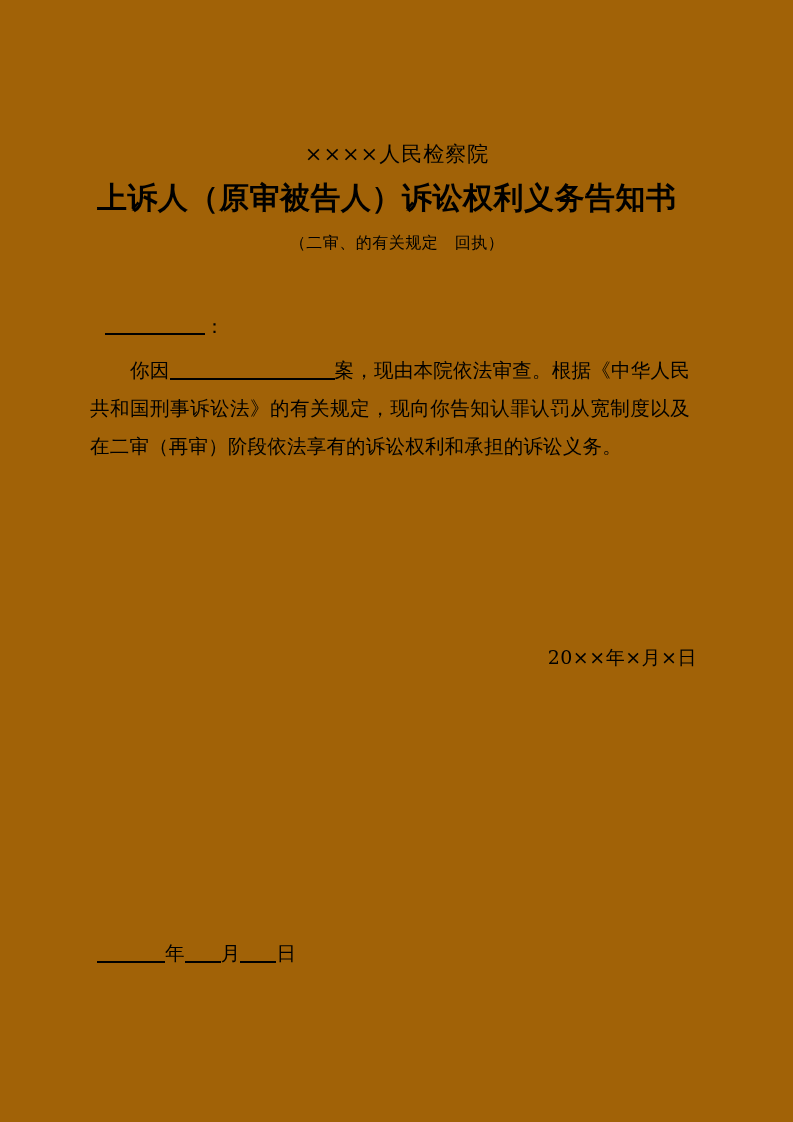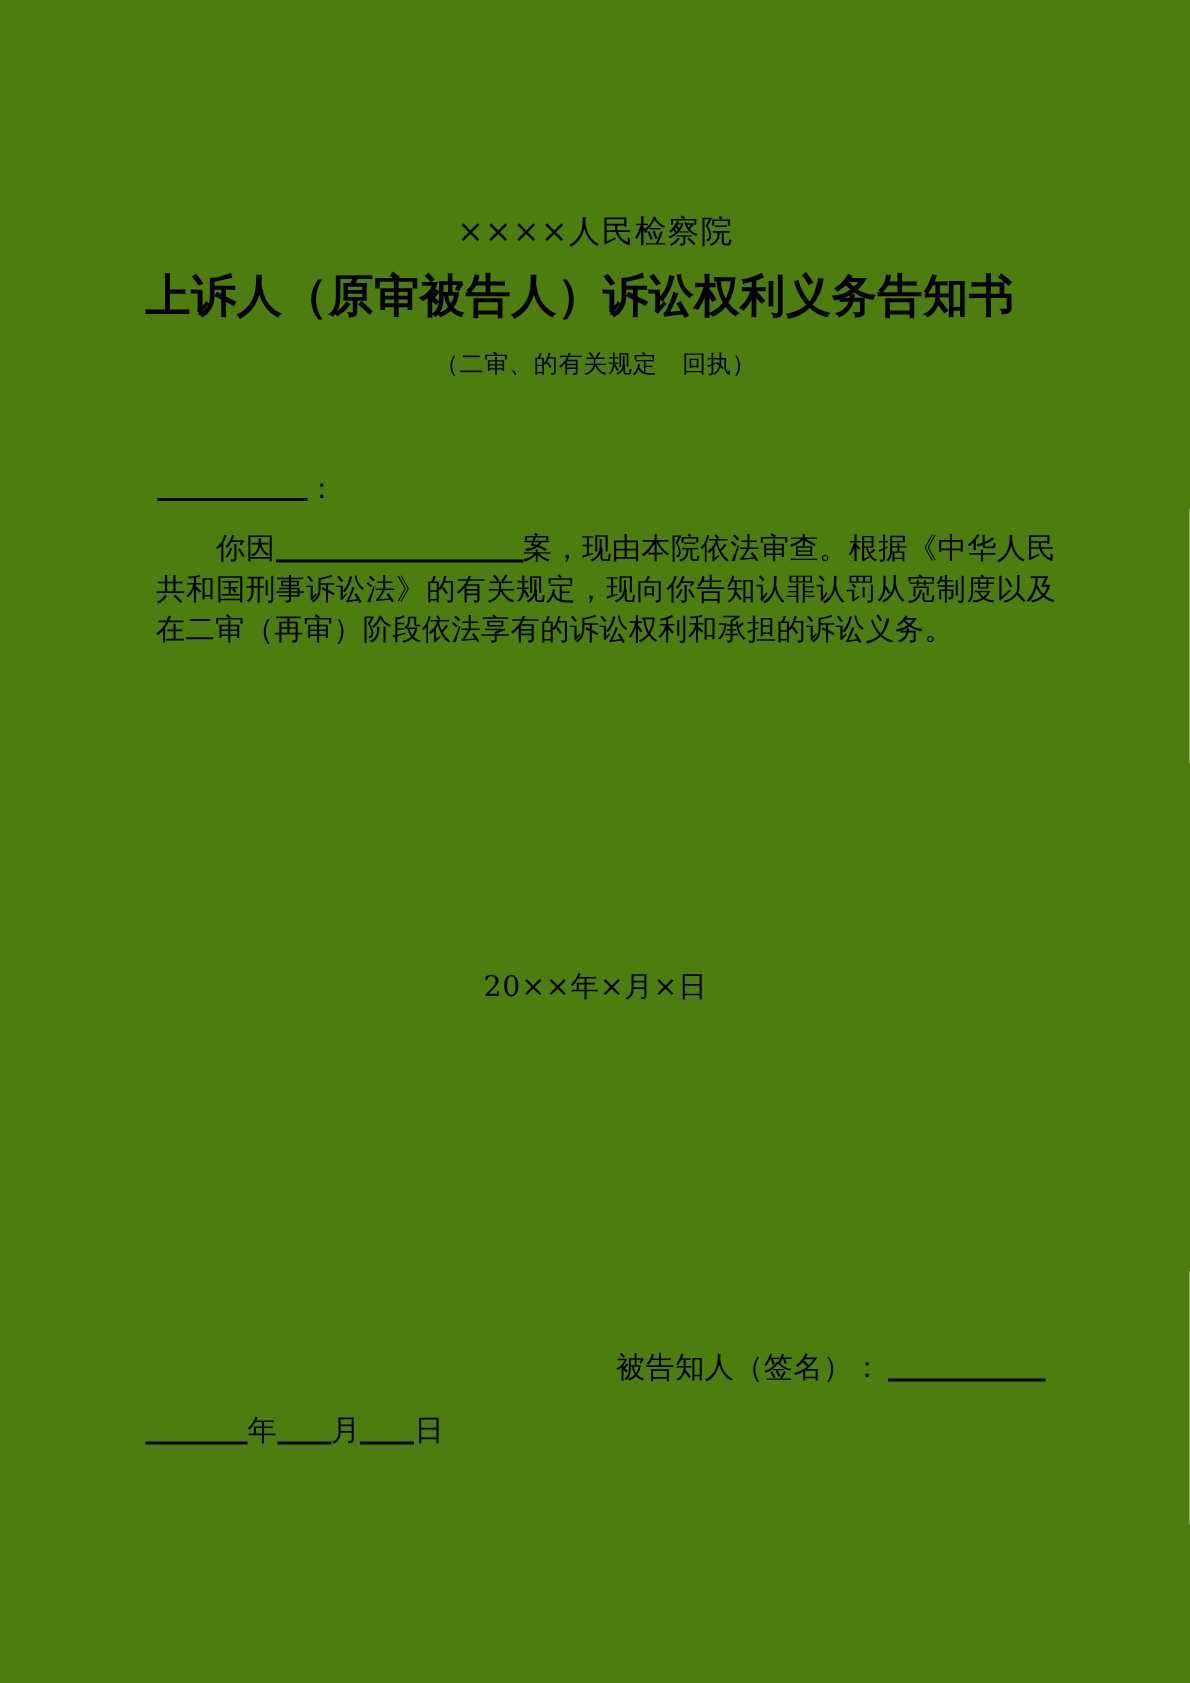--- a/index.html
+++ b/index.html
@@ -14,21 +14,21 @@
     font-family: "DejaVu Serif", "Liberation Serif", serif;
     color: #000000;
     overflow: hidden;
   }
 
   .page {
     position: absolute;
     left: 0; top: 0;
     width: 793px;
     height: 1122px;
-    background: #4d7c0f;
+    background: #a16207;
   }
 
   
   .doc-header {
     position: absolute;
     left: 97px;
     top: 140px;
     width: 600px;
     text-align: center;
     font-size: 21px;
@@ -83,24 +83,24 @@
     margin-left: 8px;
   }
   .addressee-colon {
     font-size: 19px;
     letter-spacing: 0;
   }
 
   
   .body-para {
     position: absolute;
-    left: 104px;
+    left: 90px;
     width: 600px;
     font-size: 19.5px;
-    line-height: 27px;
+    line-height: 38px;
     text-align: justify;
     text-justify: inter-ideograph;
     letter-spacing: 0.2px;
     font-family: "DejaVu Serif", "Liberation Serif", serif;
   }
   .body-para.first { top: 352px; }
   .body-para.receipt { top: 760px; }
 
   .indent { display: inline-block; width: 2.05em; }
 
@@ -110,21 +110,21 @@
     vertical-align: -3px;
   }
   .inline-blank.case { width: 165px; }
 
   
   .date-line {
     position: absolute;
     left: 97px;
     top: 645px;
     width: 600px;
-    text-align: center;
+    text-align: right;
     font-size: 19px;
     letter-spacing: 0.5px;
     white-space: nowrap;
   }
 
   
   .sign-row {
     position: absolute;
     left: 97px;
     top: 898px;
@@ -180,21 +180,18 @@
     <span class="addressee-blank"></span><span class="addressee-colon">：</span>
   </div>
 
   <div class="body-para first">
     <span class="indent"></span><span>你因</span><span class="inline-blank case"></span><span>案，现由本院依法审查。根据《中华人民共和国刑事诉讼法》的有关规定，现向你告知认罪认罚从宽制度以及在二审（再审）阶段依法享有的诉讼权利和承担的诉讼义务。</span>
   </div>
 
   <div class="date-line">20××年×月×日</div>
 
 
-  <div class="sign-row">
-    <span>被告知人（签名）：</span><span class="sign-blank"></span>
-  </div>
 
   <div class="sign-date-row">
     <span class="blank-year"></span><span>年</span><span class="blank-month"></span><span>月</span><span class="blank-day"></span><span>日</span>
   </div>
 
 </div>
 
 </body></html>

